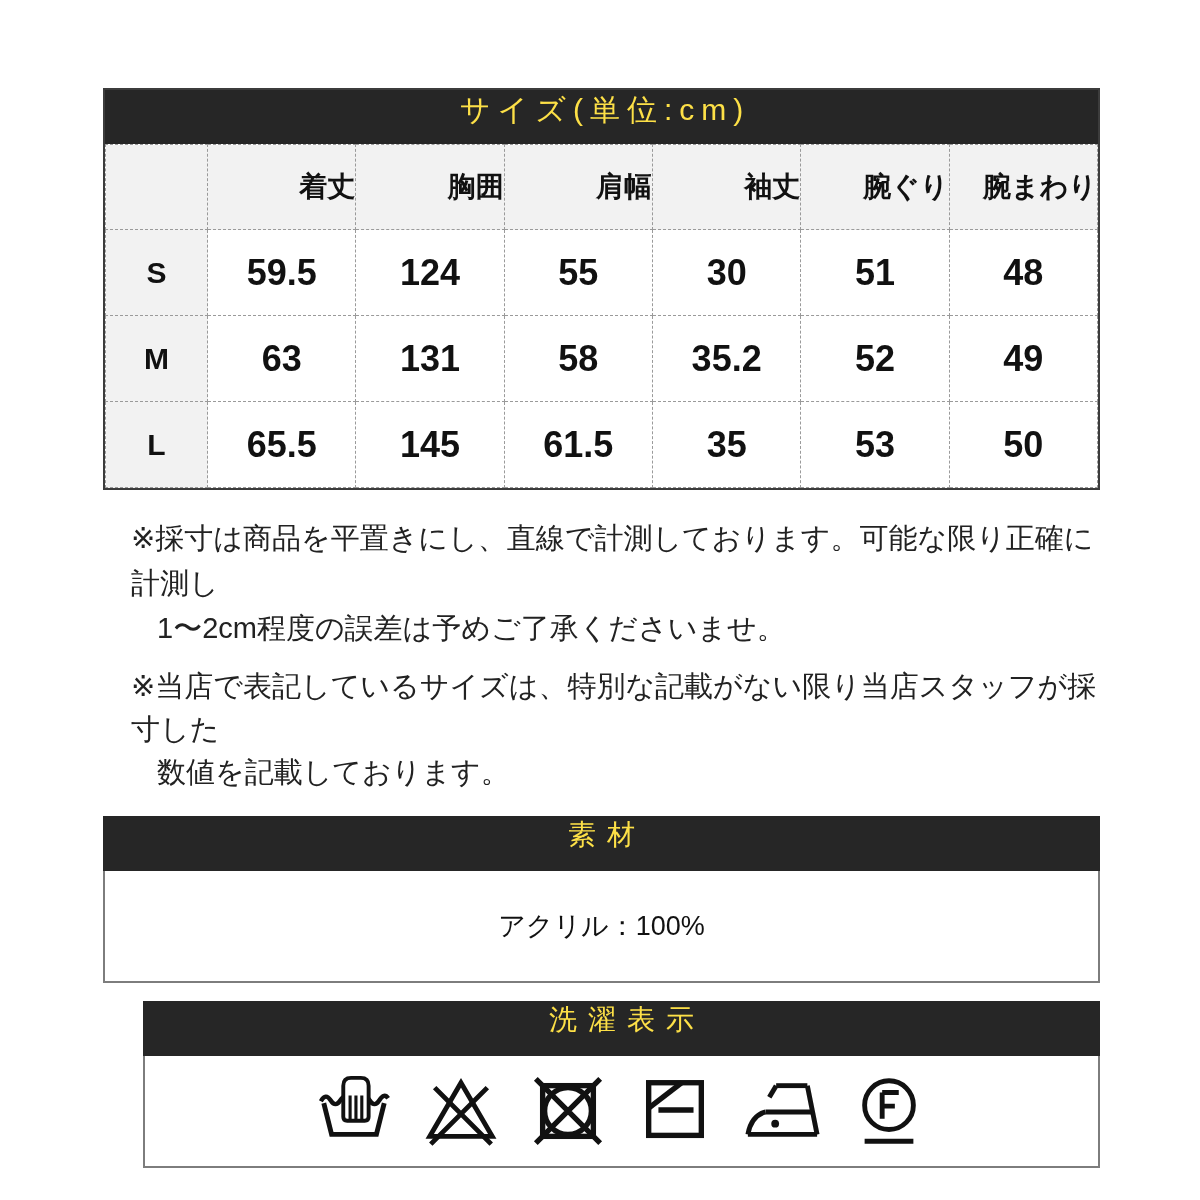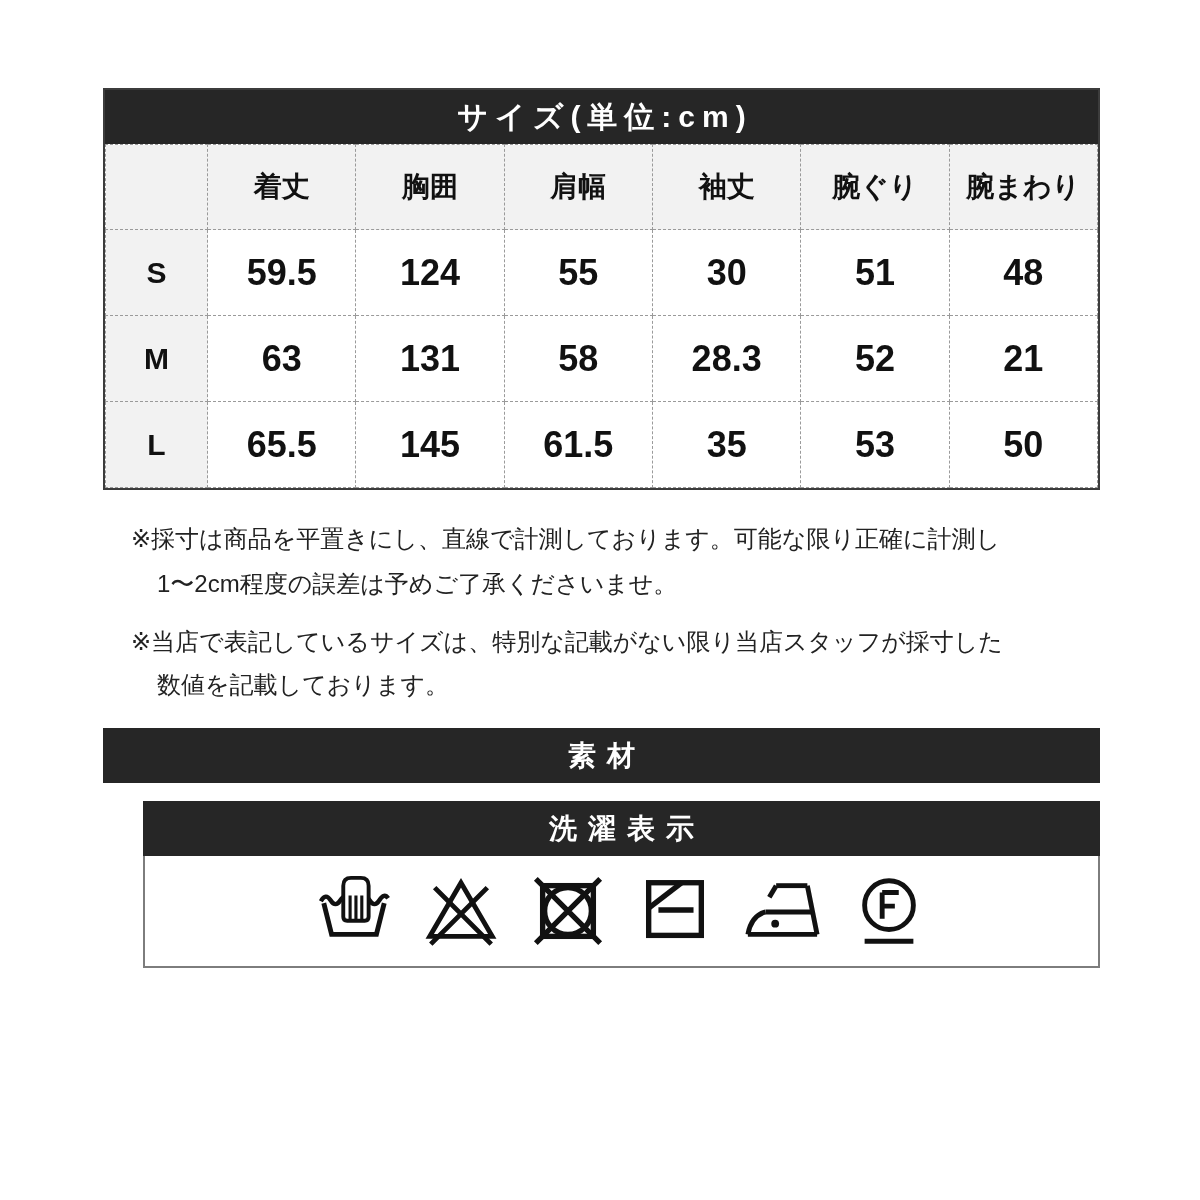--- a/index.html
+++ b/index.html
@@ -6,35 +6,35 @@
   body {
     width:1200px; height:1200px; background:#ffffff; position:relative;
     font-family:"Liberation Sans","DejaVu Sans",sans-serif; color:#111;
     -webkit-font-smoothing:antialiased;
   }
   .page { position:absolute; left:103px; top:88px; width:997px; }
 
   
   .table-box { border:2px solid #3c3c3c; background:#fff; }
   .band {
-    background:#262626; color:#ffffff; font-weight:bold;
-    display:flex; align-items:center; justify-content:center;
+    background:#262626; color:#fde047; font-weight:normal;
+    display:flex; justify-content:center;
   }
   .title-band { height:54px; font-size:30px; letter-spacing:7px; padding-left:7px; }
   table.size { width:100%; border-collapse:collapse; table-layout:fixed; }
   table.size col.c-label { width:102px; }
   table.size th, table.size td {
     border:1px dashed #9a9a9a; text-align:center; vertical-align:middle; padding:0;
   }
-  table.size tr.head th { background:#f2f2f2; height:84px; font-size:28px; font-weight:bold; }
+  table.size tr.head th { background:#f2f2f2; height:84px; font-size:28px; font-weight:bold;text-align:right; }
   table.size th.rowlab { background:#f2f2f2; font-size:30px; font-weight:bold; }
   table.size td { background:#ffffff; height:85px; font-size:36px; font-weight:700; }
 
   
-  .note { margin:26px 0 0 28px; font-size:24px; line-height:45px; color:#222; }
+  .note { margin:26px 0 0 28px; font-size:29px; line-height:45px; color:#222; }
   .note.second { margin-top:14px; line-height:43px; }
   .nline.indent { padding-left:26px; }
 
   
   .section { margin-top:22px;border-radius:17px; }
   .section + .section { margin-top:18px;padding-left:40px; }
   .section .band { height:55px; font-size:28px; letter-spacing:11px; padding-left:11px; }
   .section-body {
     border:2px solid #7d7d7d; border-top:none; height:110px;
     display:flex; align-items:center; justify-content:center;
@@ -79,23 +79,23 @@
         <td>55</td>
         <td>30</td>
         <td>51</td>
         <td>48</td>
       </tr>
       <tr>
         <th class="rowlab">M</th>
         <td>63</td>
         <td>131</td>
         <td>58</td>
-        <td>28.3</td>
+        <td>35.2</td>
         <td>52</td>
-        <td>21</td>
+        <td>49</td>
       </tr>
       <tr>
         <th class="rowlab">L</th>
         <td>65.5</td>
         <td>145</td>
         <td>61.5</td>
         <td>35</td>
         <td>53</td>
         <td>50</td>
       </tr>
@@ -108,20 +108,23 @@
     <div class="nline indent">1〜2cm程度の誤差は予めご了承くださいませ。</div>
   </div>
   <div class="note second">
     <div class="nline">※当店で表記しているサイズは、特別な記載がない限り当店スタッフが採寸した</div>
     <div class="nline indent">数値を記載しております。</div>
   </div>
 
   <div class="section">
     <div class="band">
       <span>素材</span>
+    </div>
+    <div class="section-body">
+      <span>アクリル：100%</span>
     </div>
   </div>
 
   <div class="section">
     <div class="band">
       <span>洗濯表示</span>
     </div>
     <div class="section-body icons-row">
 
       <svg width="78" height="78" viewBox="0 0 80 80" fill="none" stroke="#111" stroke-width="4.5">

